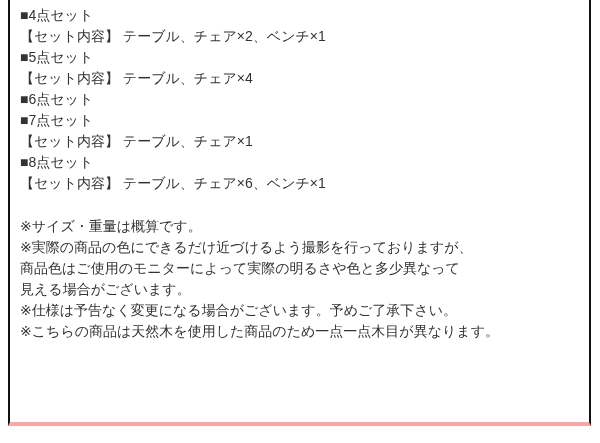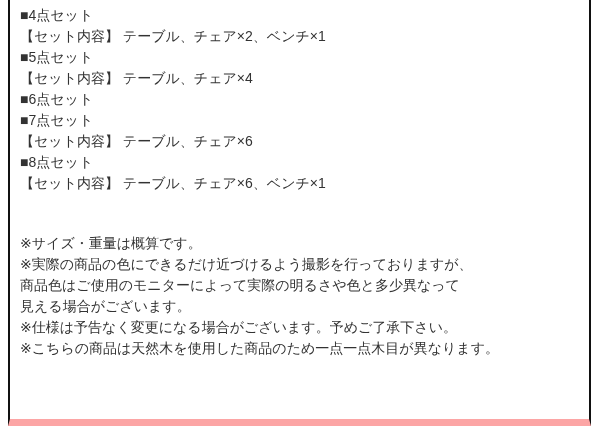--- a/index.html
+++ b/index.html
@@ -18,52 +18,52 @@
   .panel {
     position: absolute;
     left: 8px;
     top: 0;
     width: 583px;
     height: 426px;
     box-sizing: border-box;
     background: #ffffff;
     border-left: 2px solid #111111;
     border-right: 2px solid #111111;
-    border-bottom: 7px solid #fca5a5;
+    border-bottom: 4px solid #fca5a5;
     border-top: none; 
     padding: 5px 10px 0 10px;
     overflow: hidden;
   }
   .set-list .line,
   .notes-list .line {
     font-size: 14px;
     line-height: 21px;
     white-space: nowrap;
     letter-spacing: 0;
   }
   .notes-list {
-    margin-top: 39px;
+    margin-top: 22px;
   }
 </style>
 </head>
 <body>
 
 <div class="panel">
 
   <div class="set-list">
     <div class="line">■4点セット</div>
     <div class="line">【セット内容】 テーブル、チェア×2、ベンチ×1</div>
 
     <div class="line">■5点セット</div>
     <div class="line">【セット内容】 テーブル、チェア×4</div>
 
     <div class="line">■6点セット</div>
 
     <div class="line">■7点セット</div>
-    <div class="line">【セット内容】 テーブル、チェア×6</div>
+    <div class="line">【セット内容】 テーブル、チェア×1</div>
 
     <div class="line">■8点セット</div>
     <div class="line">【セット内容】 テーブル、チェア×6、ベンチ×1</div>
 
   </div>
 
   <div class="notes-list">
     <div class="line">※サイズ・重量は概算です。</div>
     <div class="line">※実際の商品の色にできるだけ近づけるよう撮影を行っておりますが、</div>
     <div class="line">商品色はご使用のモニターによって実際の明るさや色と多少異なって</div>

